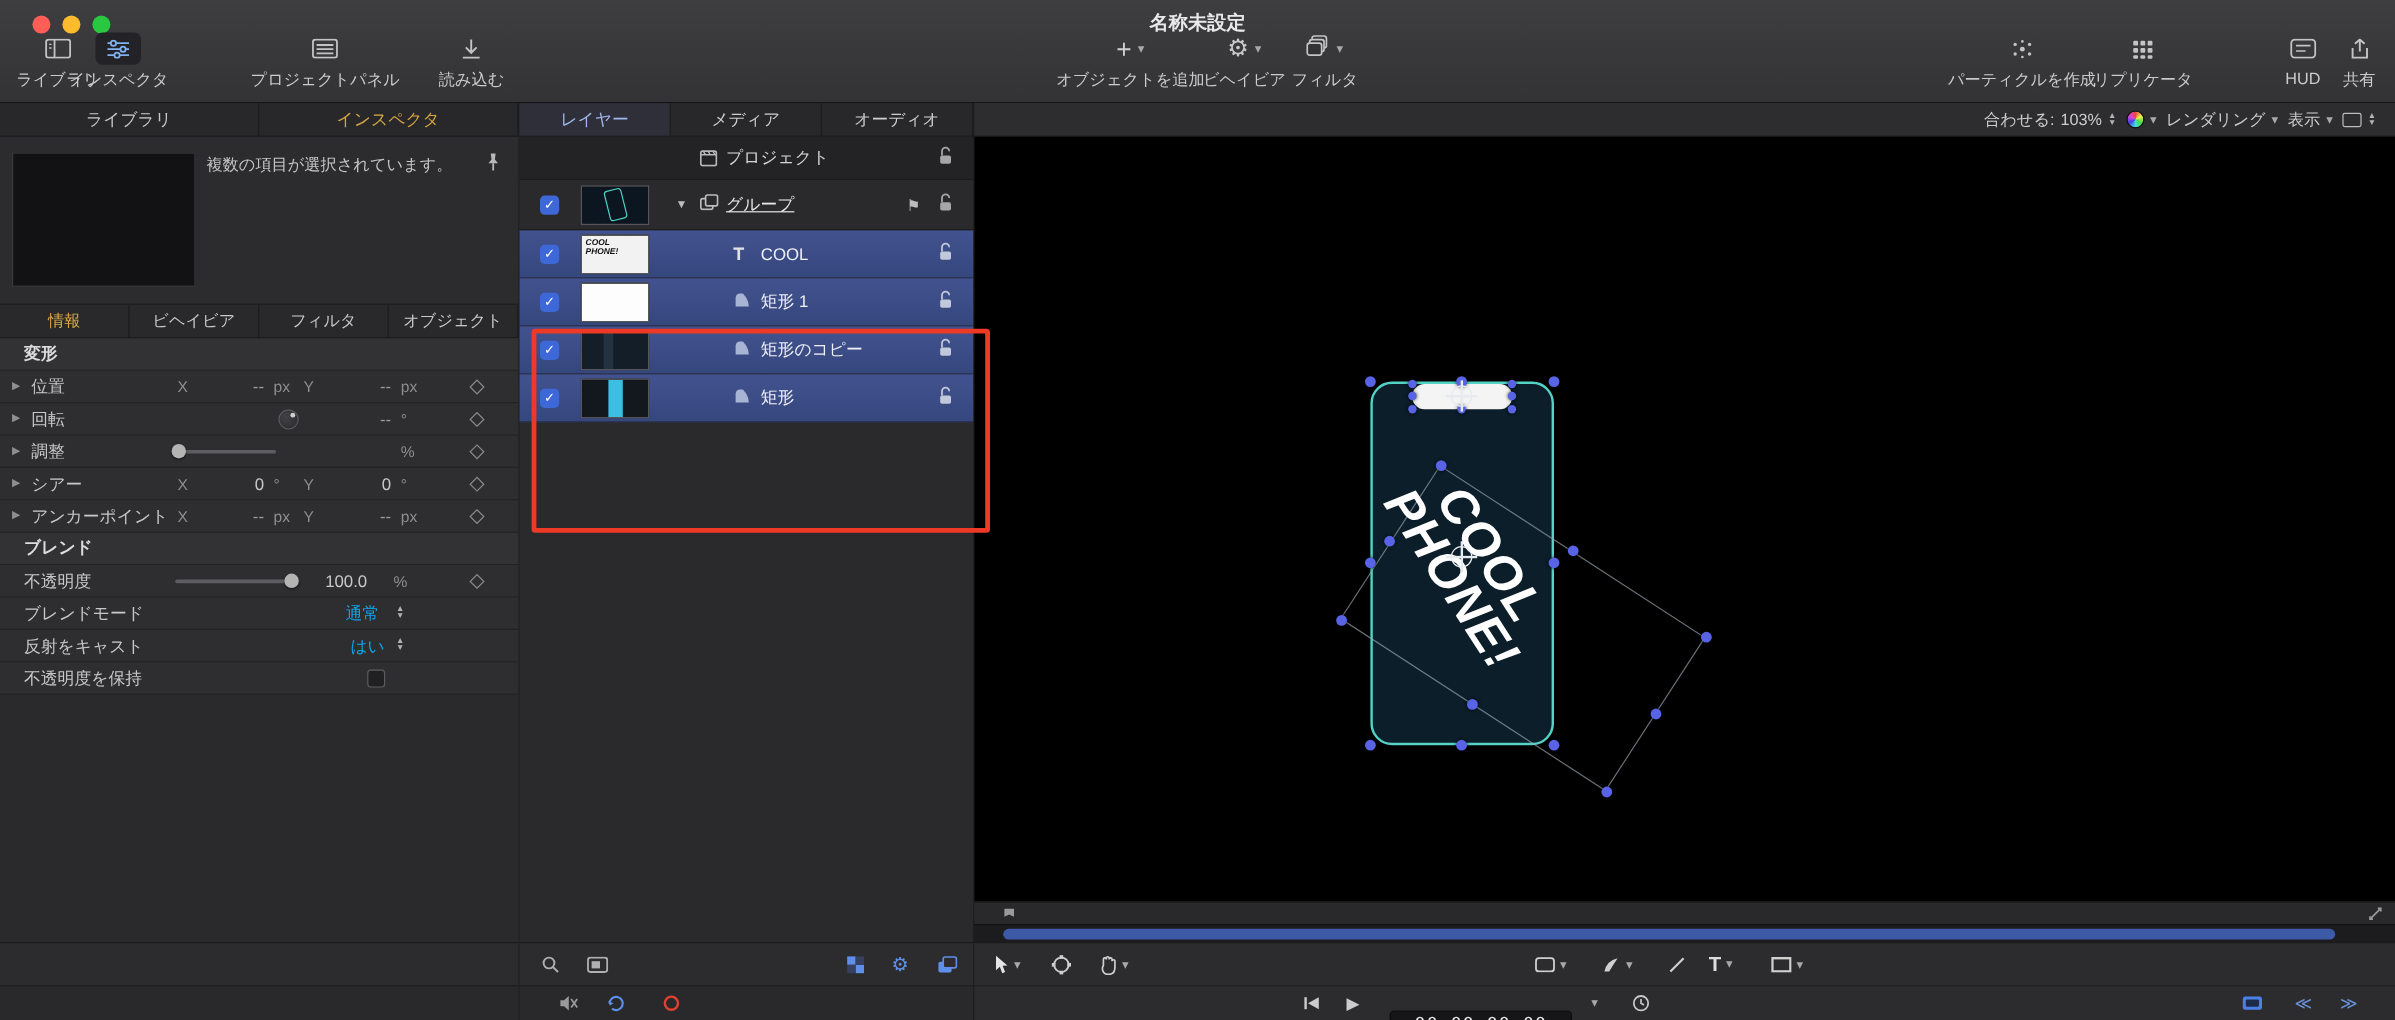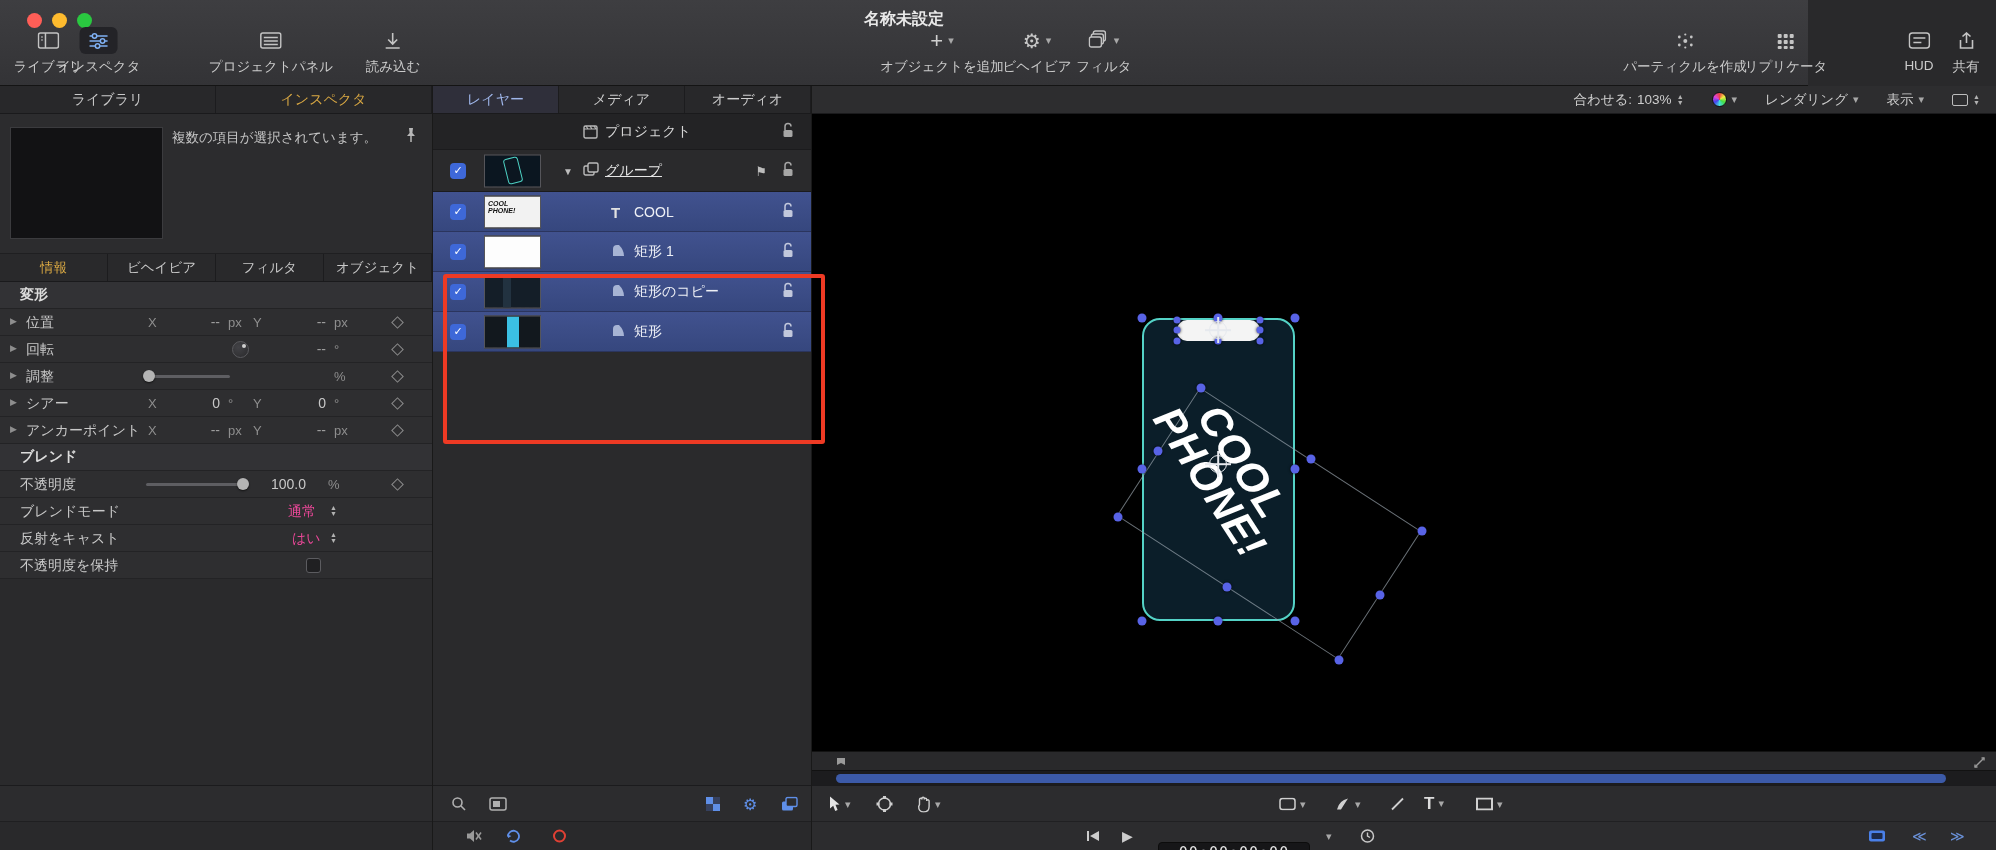--- a/index.html
+++ b/index.html
@@ -1,21 +1,21 @@
 <!DOCTYPE html>
 <html><head>
 <meta charset="utf-8">
 <style>
   *{box-sizing:border-box;margin:0;padding:0;}
   html,body{width:1996px;height:850px;overflow:hidden;}
   body{background:#29292b;font-family:"Liberation Sans",sans-serif;color:#d6d6d6;}
   .app{position:relative;width:1996px;height:850px;}
 
   
-  .titlebar{position:absolute;left:0;top:0;width:1808px;height:86px;
+  .titlebar{position:absolute;left:0;top:0;width:1996px;height:86px;
     background:linear-gradient(#3e3e41,#333336);border-bottom:1px solid #141414;}
   .traffic{position:absolute;left:27px;top:13px;display:flex;gap:10px;}
   .tlight{width:15px;height:15px;border-radius:50%;display:inline-block;}
   .tlight.red{background:#ff5e57}.tlight.yellow{background:#febb2e}.tlight.green{background:#2ac840}
   .win-title{position:absolute;left:0;right:0;top:9px;text-align:center;font-size:16px;font-weight:bold;color:#e9e9e9;}
   .tbitem{position:absolute;top:27px;transform:translateX(-50%);display:flex;flex-direction:column;align-items:center;gap:4px;}
   .tbitem .ticonbox{height:27px;display:flex;align-items:center;justify-content:center;gap:5px;color:#c6c6c6;}
   .tbitem .tlabel{font-size:13.5px;color:#cbcbcb;white-space:nowrap;}
   .ticonbox.sel{background:#232327;border-radius:6px;padding:2px 9px;color:#7fb0f2;}
   .glyph-plus{font-size:22px;line-height:20px;color:#cfcfcf;}
@@ -46,21 +46,21 @@
   .ax{position:absolute;top:6px;font-size:13px;color:#8e8e8e;}
   .pval{position:absolute;top:5px;width:62px;text-align:right;font-size:14px;color:#9c9c9c;}
   .pval.bright{color:#c8c8c8;}
   .punit{position:absolute;top:6px;font-size:13px;color:#8e8e8e;}
   .kf{position:absolute;left:393px;top:9px;width:9px;height:9px;border:1.5px solid #8b8b8b;transform:rotate(45deg);background:transparent;}
   .dial{position:absolute;left:232px;top:5px;width:17px;height:17px;border-radius:50%;border:1px solid #5a5a5e;background:radial-gradient(circle at 35% 35%,#424246,#2a2a2c);}
   .dial::after{content:"";position:absolute;right:2px;top:2px;width:4px;height:4px;border-radius:50%;background:#cfcfcf;}
   .slider{position:absolute;top:12px;height:3px;background:#5e5e62;border-radius:2px;}
   .sthumb{position:absolute;top:-5px;width:12px;height:12px;border-radius:50%;background:#b4b4b4;box-shadow:0 1px 2px rgba(0,0,0,.6);}
   .checkbox{position:absolute;left:306px;top:6px;width:15px;height:15px;border:1px solid #5c5c60;border-radius:3px;background:#202022;}
-  .pvalc{position:absolute;top:5px;font-size:14px;color:#ec4899;}
+  .pvalc{position:absolute;top:5px;font-size:14px;color:#0ea5e9;}
   .stepper{position:absolute;display:inline-flex;flex-direction:column;align-items:center;line-height:6px;}
   .stepper span{font-size:7px;color:#b2b2b2;display:block;}
   .lfill{flex:1;background:#2a2a2c;}
   .foot36{height:36px;background:#2c2c2e;border-top:1px solid #1b1b1d;position:relative;}
   .foot29{height:29px;background:#29292b;border-top:1px solid #1f1f21;position:relative;}
 
   
   .ltabs{height:28px;display:flex;background:#28282a;border-bottom:1px solid #1a1a1c;}
   .ltab{flex:1;display:flex;align-items:center;justify-content:center;font-size:14px;color:#cecece;border-right:1px solid #1c1c1e;}
   .ltab.active{background:#2f2f3a;color:#9fb6ea;}
@@ -89,21 +89,21 @@
   .lgicon{position:absolute;left:150px;top:50%;transform:translateY(-50%);}
   .lname{position:absolute;left:172px;top:50%;transform:translateY(-50%);font-size:14px;color:#e6e6e6;white-space:nowrap;}
   .lname.ul{text-decoration:underline;}
   .ltypeicon{position:absolute;left:178px;top:50%;transform:translateY(-50%);color:#e2e2e2;font-size:15px;font-weight:bold;}
   .lname2{position:absolute;left:201px;top:50%;transform:translateY(-50%);font-size:14px;color:#eef0f6;white-space:nowrap;}
   .llock{position:absolute;right:16px;top:50%;transform:translateY(-50%);}
   .lflag{position:absolute;right:44px;top:50%;transform:translateY(-50%);font-size:13px;color:#bcbcbc;}
   .red-annotation{position:absolute;left:443px;top:274px;width:382px;height:170px;border:4px solid #ee3a24;border-radius:3px;z-index:60;pointer-events:none;}
 
   
-  .canvas-topbar{height:28px;background:#2d2d2f;border-bottom:1px solid #1a1a1c;display:flex;align-items:center;justify-content:flex-end;gap:28px;padding-right:16px;font-size:13.5px;color:#cdcdcd;}
+  .canvas-topbar{height:28px;background:#2d2d2f;border-bottom:1px solid #1a1a1c;display:flex;align-items:center;justify-content:flex-end;gap:8px;padding-right:16px;font-size:13.5px;color:#cdcdcd;}
   .cbar-item{display:flex;align-items:center;gap:5px;white-space:nowrap;}
   .swatch{width:15px;height:15px;border-radius:50%;background:conic-gradient(#e44,#ee4,#4d4,#4dd,#44e,#d4d,#e44);border:1px solid #111;}
   .frameicon{width:16px;height:12px;border:1.6px solid #bdbdbd;border-radius:2px;}
   .canvas{flex:1;background:#000;position:relative;overflow:hidden;}
   .phone{position:absolute;left:330px;top:204px;width:153px;height:303px;border:2px solid #54d2c6;border-radius:18px;background:#0b1e29;z-index:1;}
   .notch{position:absolute;left:365px;top:206px;width:83px;height:21px;background:#f4f4f4;border-radius:10px;z-index:2;}
   .wireframe{position:absolute;left:325px;top:333px;width:264px;height:153px;border:1px solid rgba(160,170,180,.65);transform:rotate(33deg);z-index:2;}
   .ctext{position:absolute;left:414px;top:358px;transform:translate(-50%,-50%) rotate(57deg);z-index:3;
     color:#fff;font-weight:bold;font-style:italic;font-size:42px;line-height:.9;letter-spacing:1px;text-align:center;white-space:nowrap;}
   .hdl{position:absolute;width:9px;height:9px;border-radius:50%;background:#5863e6;transform:translate(-50%,-50%);box-shadow:0 0 3px rgba(0,0,0,.85);z-index:5;}

